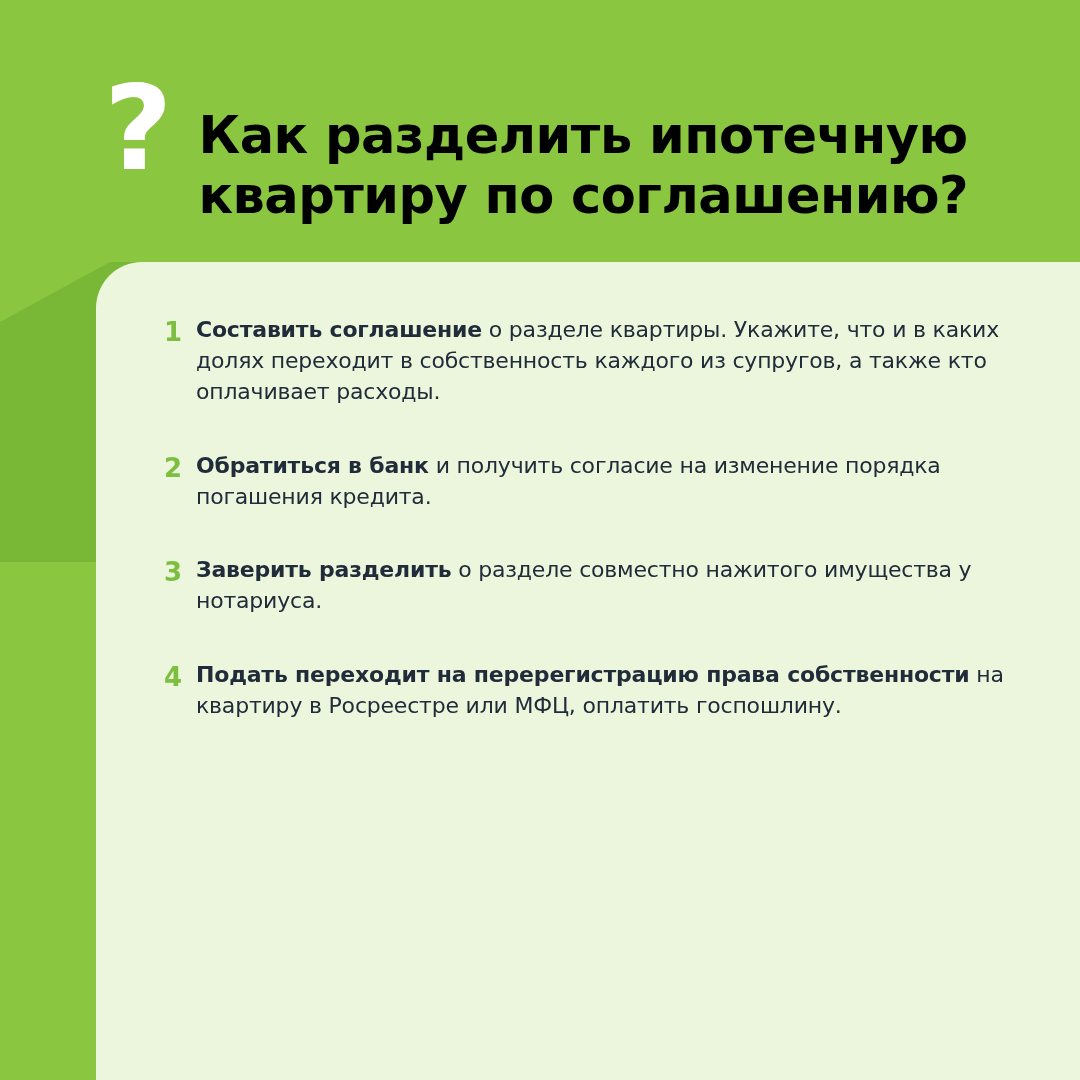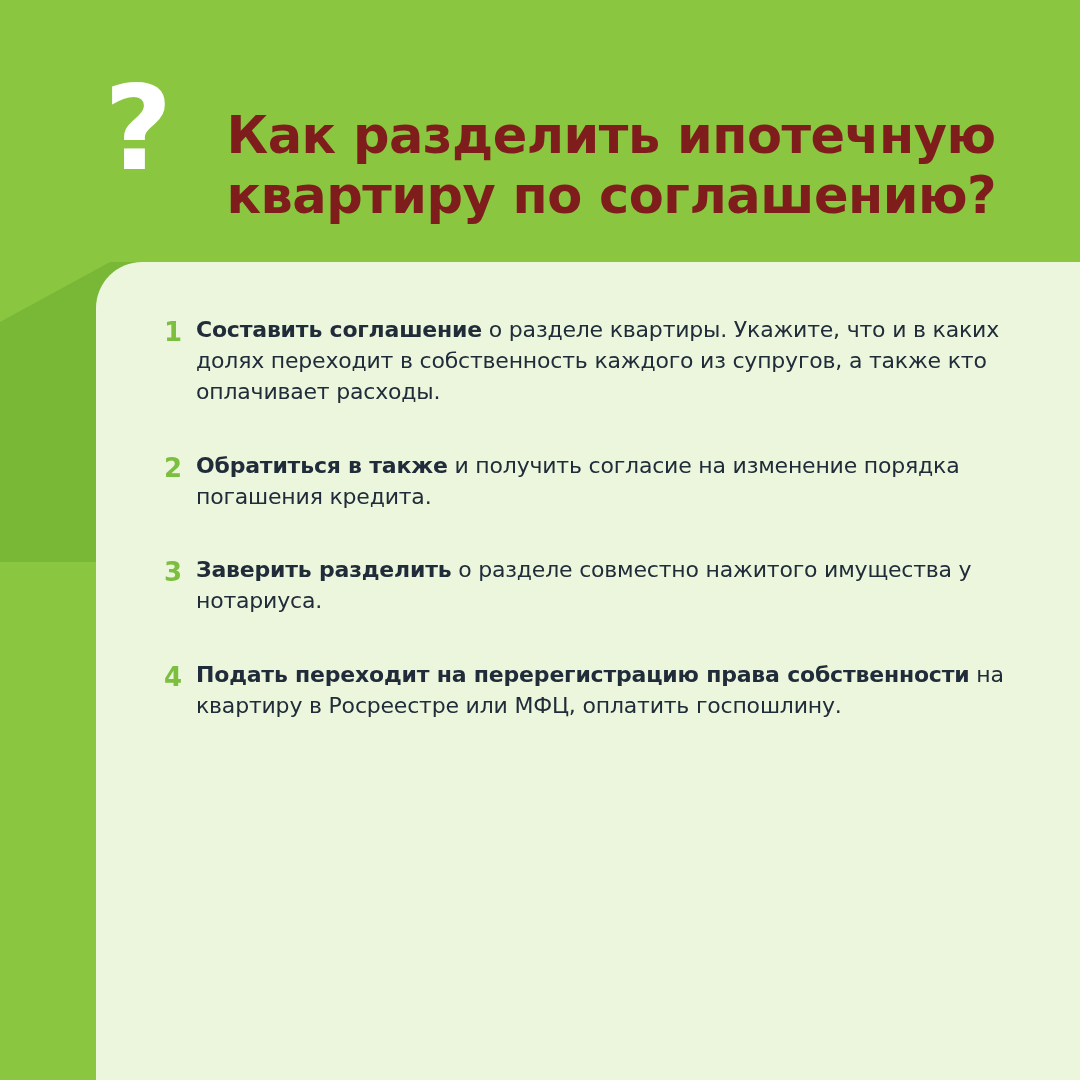--- a/index.html
+++ b/index.html
@@ -63,23 +63,22 @@
     line-height: 0.92;
     color: #ffffff;
     margin-top: 2px;
     user-select: none;
   }
   .title {
     font-size: 51px;
     font-weight: 700;
     line-height: 1.18;
     letter-spacing: -0.5px;
-    color: #7f1d1d;
+    color: #000000;
     max-width: 850px;
-    margin-left: 28px;
   }
 
   
   .card {
     position: absolute;
     left: 96px;
     top: 262px;
     width: 984px;
     height: 818px;
     background: #ecf6dd;
@@ -144,21 +143,21 @@
     <div class="card-inner">
       <ol class="steps">
 
         <li class="step">
           <div class="step-num">1</div>
           <div class="step-text"><b>Составить соглашение</b><span> о разделе квартиры. Укажите, что и в каких долях переходит в собственность каждого из супругов, а также кто оплачивает расходы.</span></div>
         </li>
 
         <li class="step">
           <div class="step-num">2</div>
-          <div class="step-text"><b>Обратиться в также</b><span> и получить согласие на изменение порядка погашения кредита.</span></div>
+          <div class="step-text"><b>Обратиться в банк</b><span> и получить согласие на изменение порядка погашения кредита.</span></div>
         </li>
 
         <li class="step">
           <div class="step-num">3</div>
           <div class="step-text"><b>Заверить разделить</b><span> о разделе совместно нажитого имущества у нотариуса.</span></div>
         </li>
 
         <li class="step">
           <div class="step-num">4</div>
           <div class="step-text"><b>Подать переходит на перерегистрацию права собственности</b><span> на квартиру в Росреестре или МФЦ, оплатить госпошлину.</span></div>

